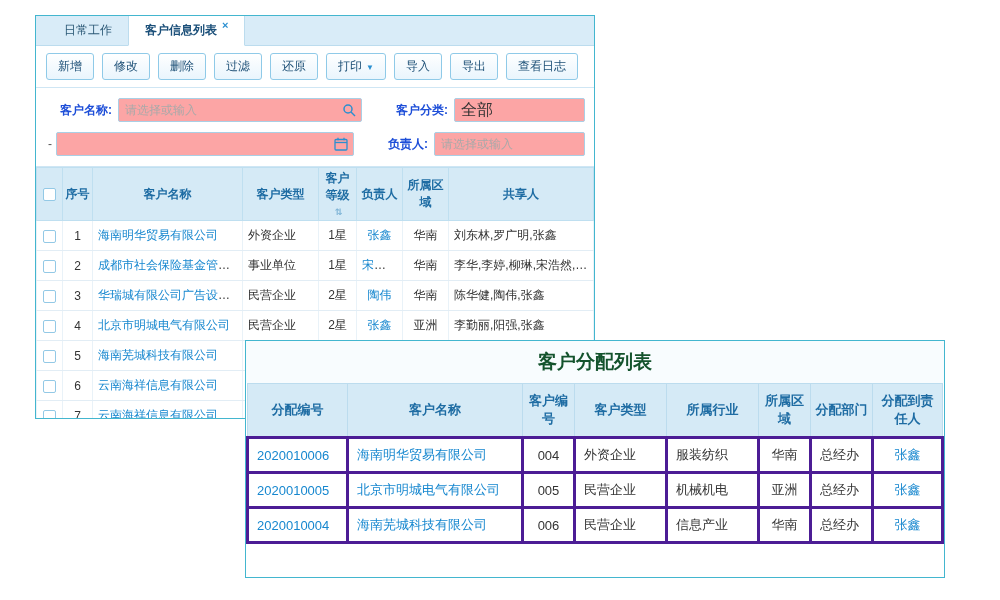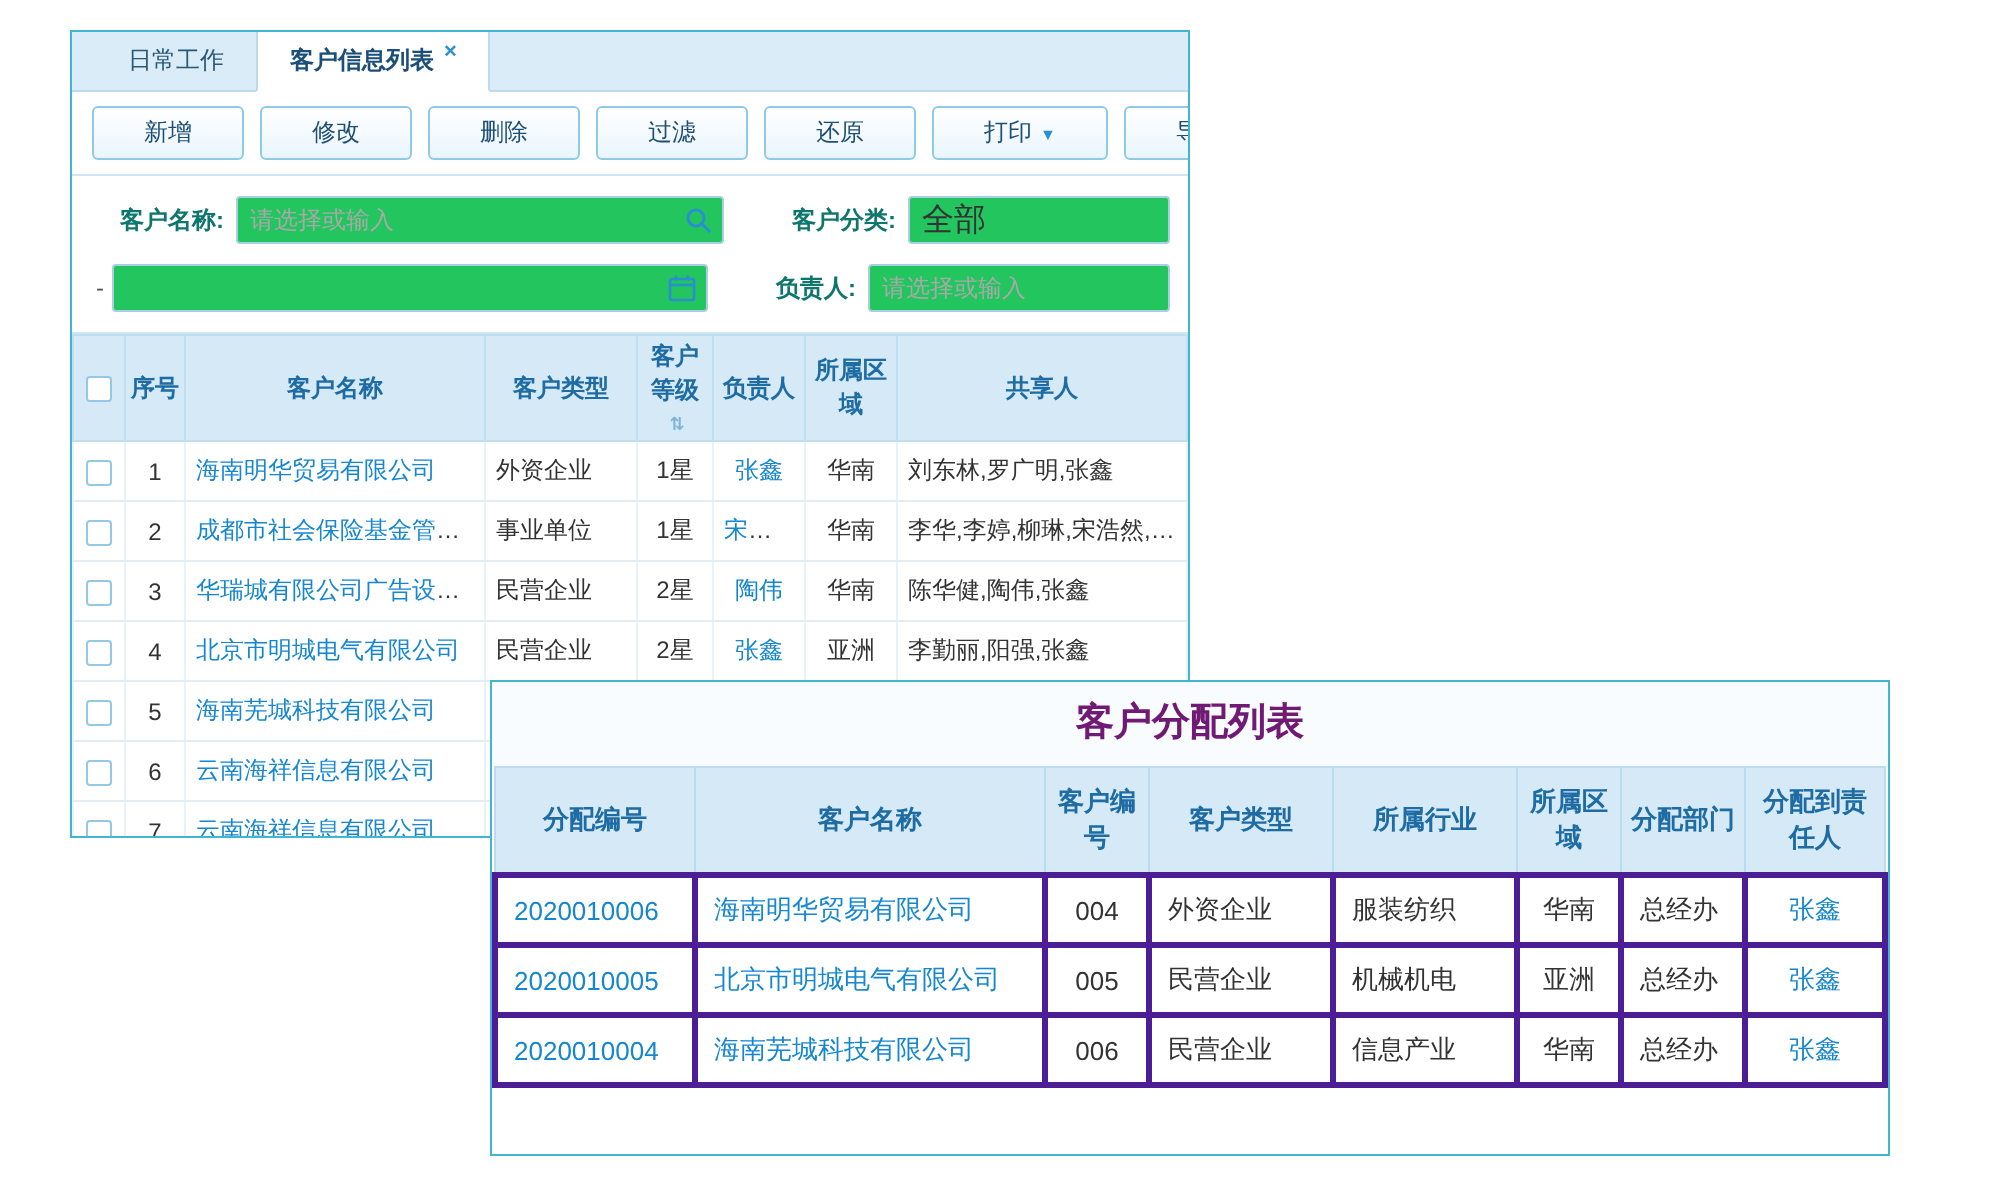--- a/index.html
+++ b/index.html
@@ -16,31 +16,31 @@
   .tabbar { display:flex; align-items:flex-end; height:30px; background:var(--tabbar-bg,#d9ecf8);
             border-bottom:1px solid #bcdcee; padding-left:12px; }
   .tab { padding:0 16px; line-height:29px; font-size:12px; color:#2b5876; cursor:pointer; white-space:nowrap;margin-top:35px; }
   .tab.active { background:#fff; border:1px solid #bcdcee; border-bottom:1px solid #fff;
                 margin-bottom:-1px; color:#1b4f79; font-weight:bold; }
   .tab .close { color:#2a8fd0; margin-left:5px; font-weight:bold; font-size:11px; vertical-align:super; }
 
   
   .toolbar { display:flex; gap:8px; padding:7px 10px; border-bottom:1px solid #cfe6f4; align-items:center; }
   .btn { font-size:12px; color:var(--button-text,#1c4f76); background:linear-gradient(#ffffff,#e9f5fd);
-         border:1px solid var(--button-border,#8fcae8); border-radius:3px; padding:4px 25px;
+         border:1px solid var(--button-border,#8fcae8); border-radius:3px; padding:4px 11px;
          cursor:pointer; white-space:nowrap; }
   .btn .caret { font-size:8px; color:#2a8fd0; margin-left:4px; }
 
   
   .filters { padding:8px 10px; border-bottom:1px solid #cfe6f4; }
   .filter-row { display:flex; align-items:center; height:28px; }
   .filter-row + .filter-row { margin-top:6px; }
-  .flabel { font-size:12px; font-weight:bold; color:#0f766e; margin:0 6px 0 14px; white-space:nowrap; }
+  .flabel { font-size:12px; font-weight:bold; color:#1d4ed8; margin:0 6px 0 14px; white-space:nowrap; }
   .dash { font-size:12px; color:#555; margin:0 4px 0 2px; }
-  .finput { position:relative; height:24px; border:1px solid #a9cfe5; border-radius:2px; background:#22c55e;
+  .finput { position:relative; height:24px; border:1px solid #a9cfe5; border-radius:2px; background:#fca5a5;
             display:flex; align-items:center; padding:0 24px 0 6px; }
   .finput input { border:none; outline:none; width:100%; font-size:12px; color:#333;
                   font-family:"Liberation Sans","DejaVu Sans",sans-serif; background:transparent; }
   .finput input::placeholder { color:#a9a9a9; }
   .finput .val { font-size:16px; color:#333; }
   .w-name { width:244px; }
   .w-date { width:298px; }
   .grow { flex:1; margin-right:-1px; }
   .icon-right { position:absolute; right:5px; top:4px; cursor:pointer; }
 
@@ -57,21 +57,21 @@
   .c-left { text-align:left; }
   .c-center { text-align:center; }
   .link { color:var(--link,#1687cf); cursor:pointer; text-decoration:none; }
   .bold { font-weight:normal; }
   .checkbox { display:inline-block; width:13px; height:13px; border:1px solid #93c9e6; border-radius:2px;
               background:#fff; vertical-align:middle; cursor:pointer; }
   .sort-ic { font-size:9px; color:#7fb4d6; margin-left:2px; cursor:pointer; }
 
   
   .alloc-title { height:42px; line-height:42px; text-align:center; font-size:19px; font-weight:bold;
-                 color:#701a75; background:#f8fcfe; }
+                 color:#14532d; background:#f8fcfe; }
 </style>
 </head>
 <body>
 
 <div class="panel panel-customers">
 
   <div class="tabbar">
     <div class="tab">日常工作</div>
     <div class="tab active">
       <span>客户信息列表</span><span class="close">×</span>

